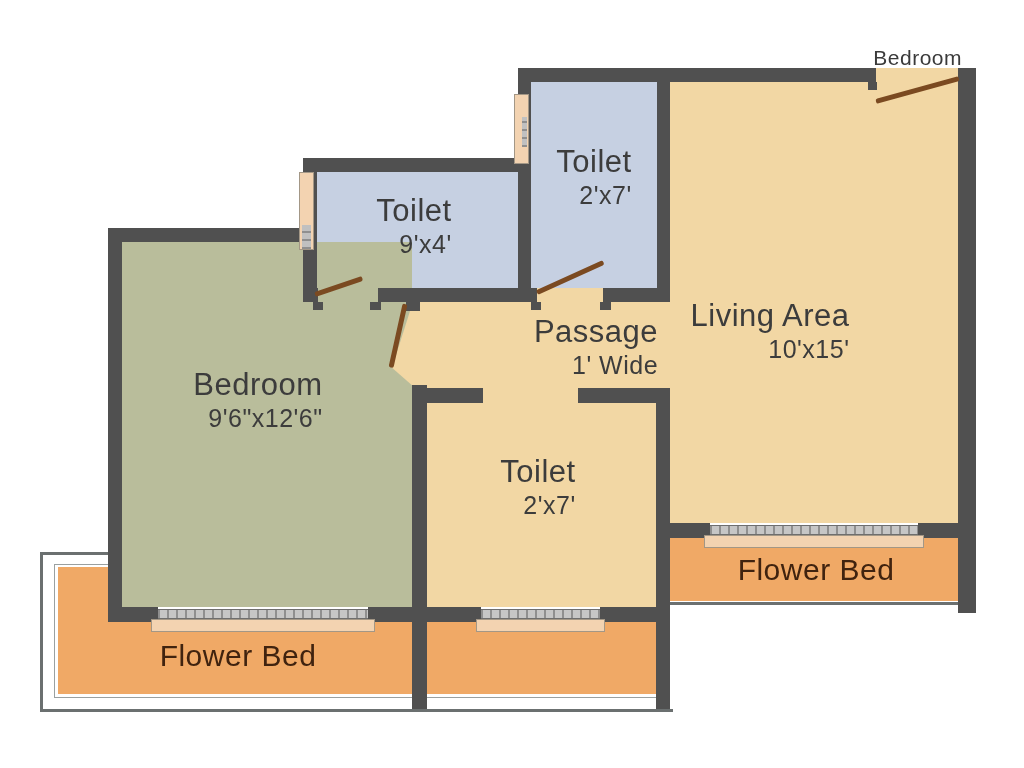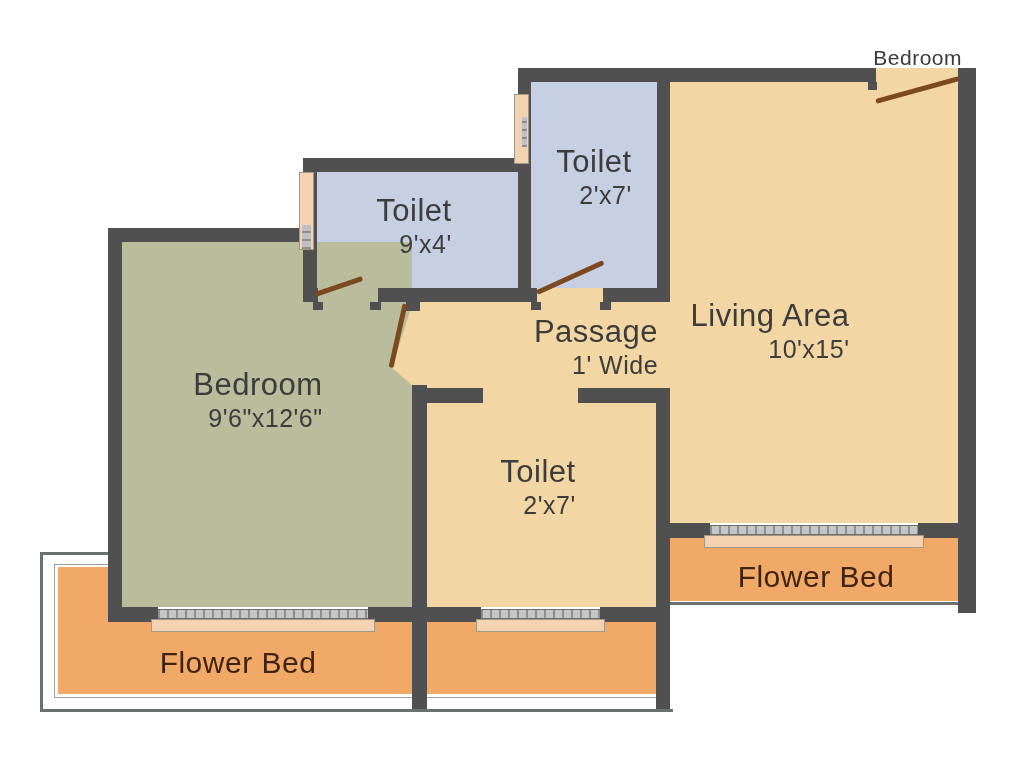--- a/index.html
+++ b/index.html
@@ -36,21 +36,21 @@
   .vh { background:repeating-linear-gradient(0deg,#8f8f8f 0 2px,#c0c0c0 2px 8px); }
 
   .leaf {
     height:5px; background:var(--c-door,#7b4a21); border-radius:2px;
     transform-origin:left center;
   }
 
   .lbl { transform:translateX(-50%); text-align:right; color:var(--c-text,#3c3c3c); white-space:nowrap; }
   .lbl .main { display:block; font-size:31px; line-height:1.05; letter-spacing:0.5px; }
   .lbl .dims { display:block; font-size:25px; line-height:1.05; margin-top:3px; letter-spacing:0.5px; }
-  .lbl.fb .main { font-size:30px; color:var(--c-flower-text,#40230f);margin-top:7px; }
+  .lbl.fb .main { font-size:30px; color:var(--c-flower-text,#40230f); }
   .lbl.entr { transform:none; text-align:right; font-size:21px; color:#3a3a3a; letter-spacing:0.5px; }
   .wedge { clip-path:polygon(100% 2%, 100% 98%, 0% 77%); }
 </style>
 </head>
 <body>
 
 <div id="plan">
 
   <div class="ol" style="left:40px;top:552px;width:3px;height:160px"></div>
   <div class="ol" style="left:40px;top:552px;width:68px;height:3px"></div>

